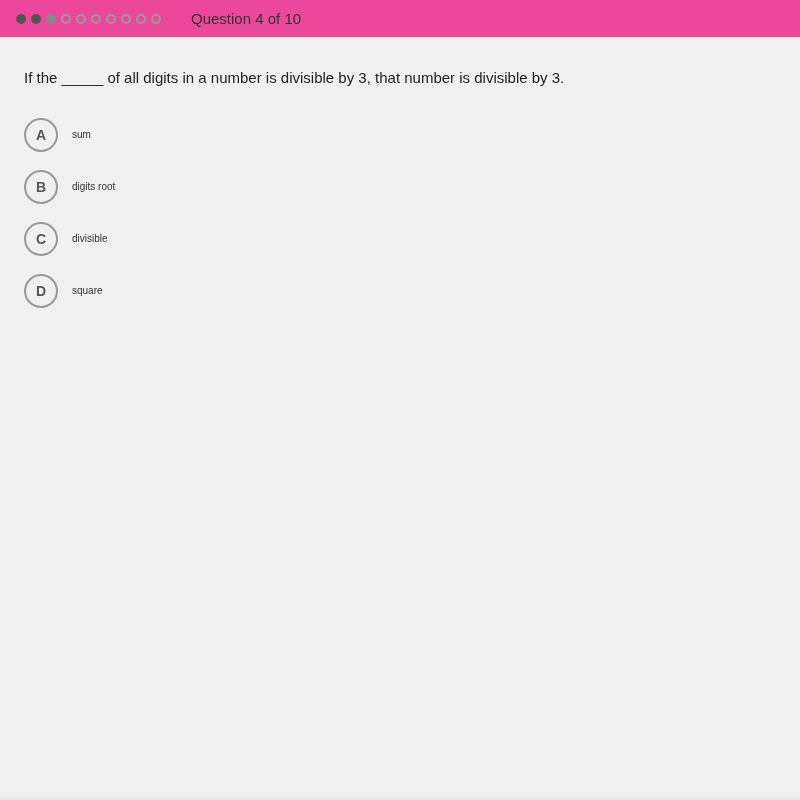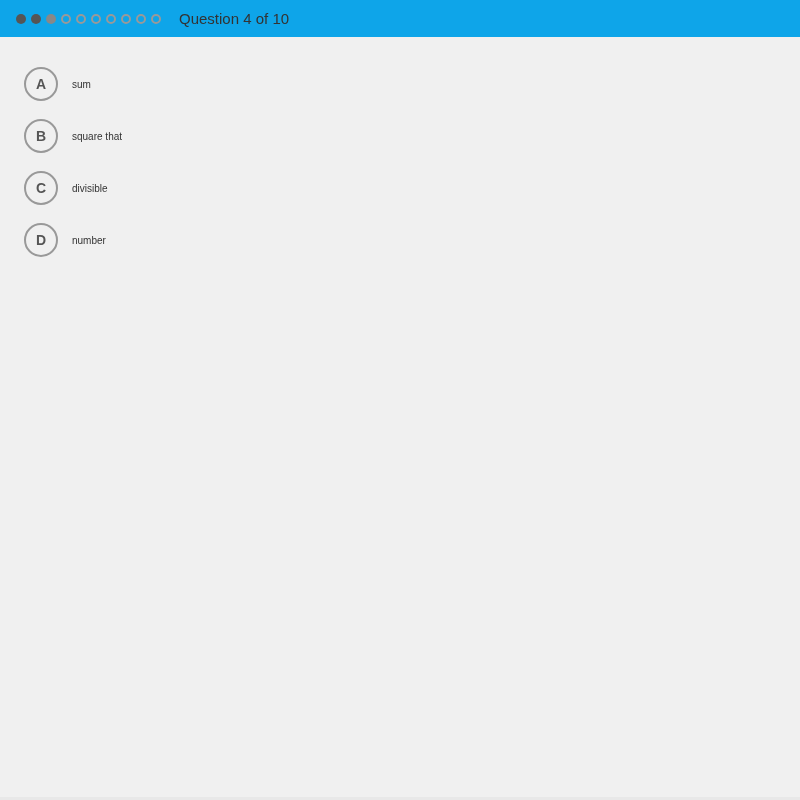--- a/index.html
+++ b/index.html
@@ -13,22 +13,22 @@
       height: 800px;
       background-color: #e8e8e8;
       font-family: -apple-system, BlinkMacSystemFont, 'Segoe UI', Arial, sans-serif;
       overflow: hidden;
     }
 
     .header {
       display: flex;
       align-items: center;
       padding: 10px 16px;
-      background-color: #0ea5e9;
-      gap: 12px;
+      background-color: #ec4899;
+      gap: 24px;
     }
 
     .progress-dots {
       display: flex;
       align-items: center;
       gap: 5px;
     }
 
     .dot {
       width: 10px;
@@ -115,32 +115,33 @@
     <div class="dot outline"></div>
     <div class="dot outline"></div>
     <div class="dot outline"></div>
     <div class="dot outline"></div>
     <div class="dot outline"></div>
   </div>
   <span class="question-counter">Question 4 of 10</span>
 </div>
 
 <div class="main-content">
+  <p class="question-text">If the _____ of all digits in a number is divisible by 3, that number is divisible by 3.</p>
 
   <div class="options-list">
     <div class="option-item">
       <div class="option-circle">A</div>
       <span class="option-label">sum</span>
     </div>
     <div class="option-item">
       <div class="option-circle">B</div>
-      <span class="option-label">square that</span>
+      <span class="option-label">digits root</span>
     </div>
     <div class="option-item">
       <div class="option-circle">C</div>
       <span class="option-label">divisible</span>
     </div>
     <div class="option-item">
       <div class="option-circle">D</div>
-      <span class="option-label">number</span>
+      <span class="option-label">square</span>
     </div>
   </div>
 </div>
 
 </body></html>

